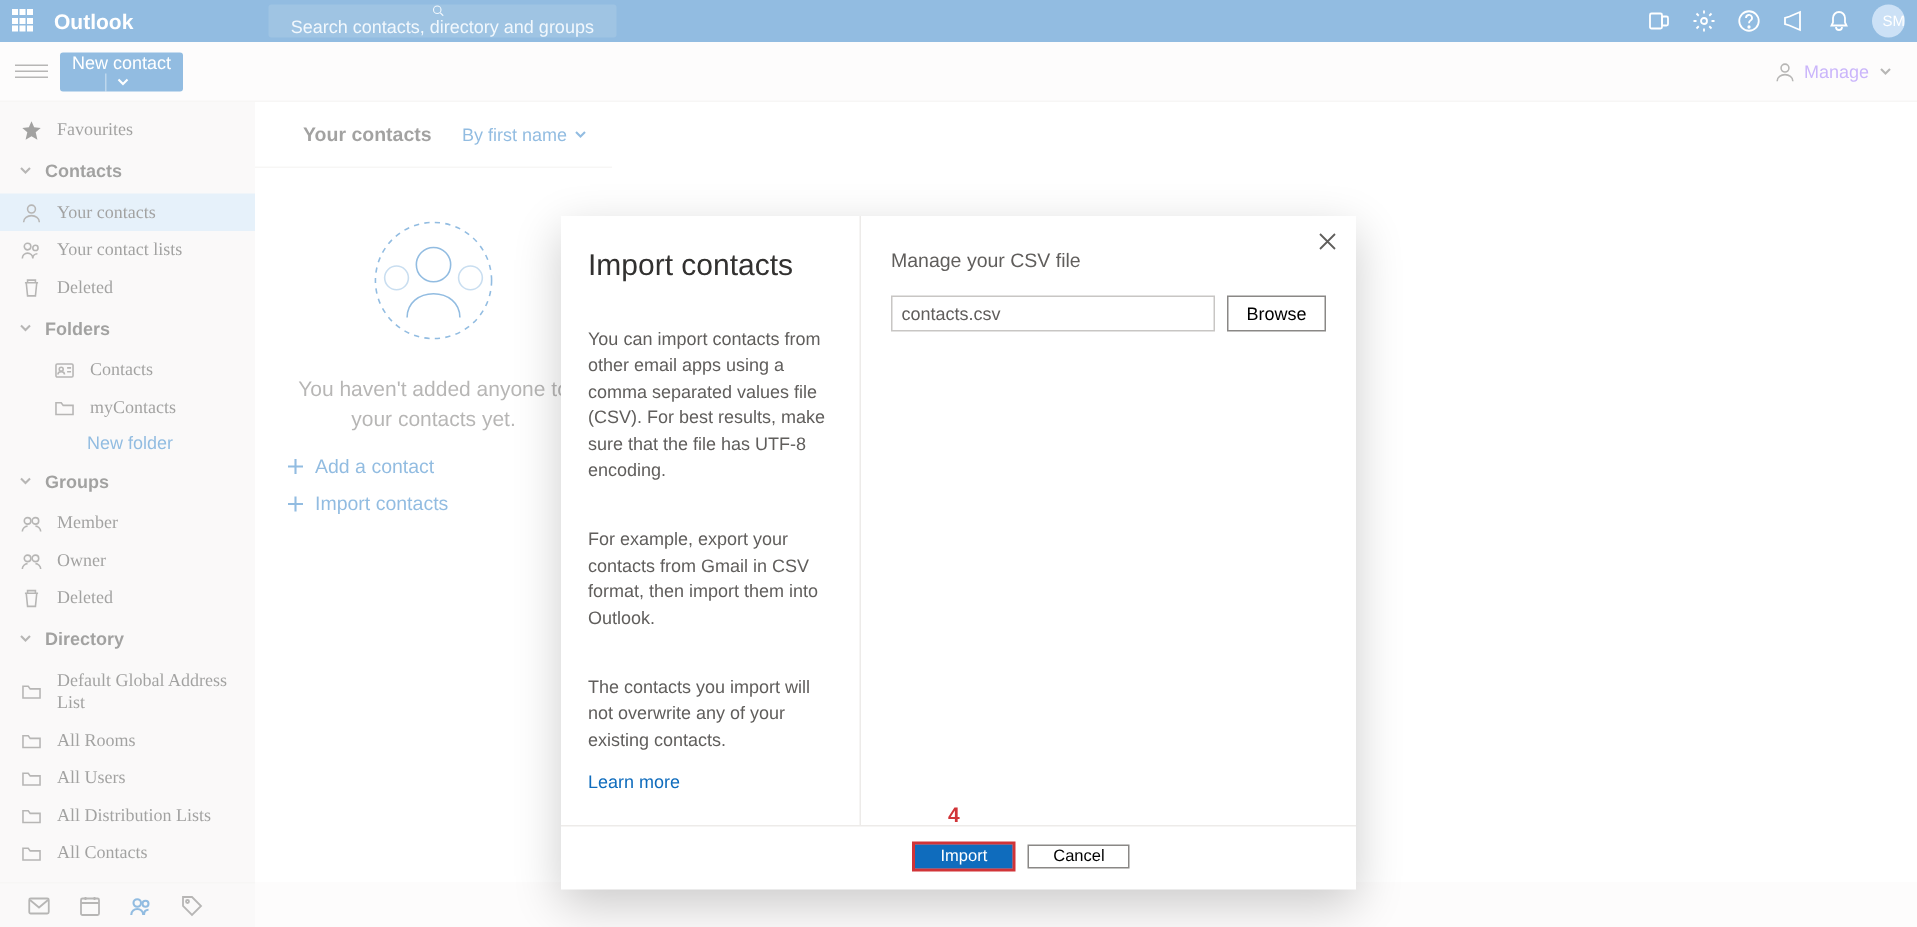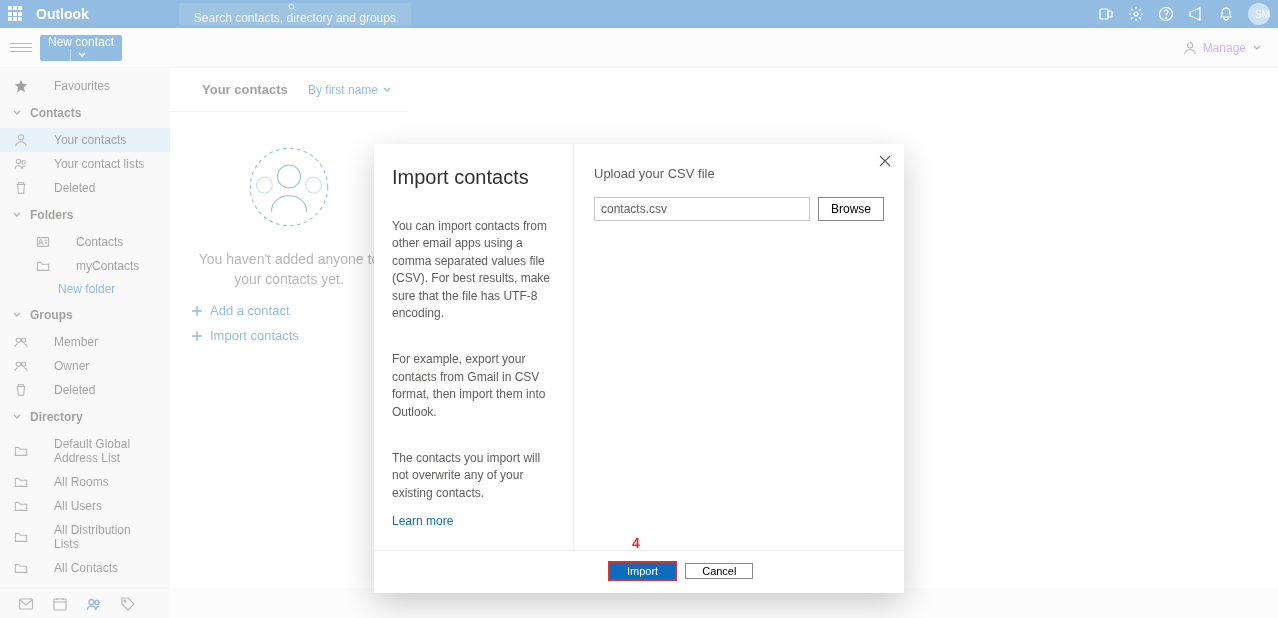--- a/index.html
+++ b/index.html
@@ -23,21 +23,21 @@
 .newbtn { display:flex; align-items:center; background:#0f6cbd; color:#fff; border-radius:2px; height:26px; font-size:12px;flex-direction:column; }
 .newbtn .lbl{ padding:0 8px;}
 .newbtn .chev{ border-left:1px solid rgba(255,255,255,0.4); padding:0 6px; height:100%; display:flex; align-items:center;}
 .managebtn { margin-left:auto; color:#8b5cf6; display:flex; align-items:center; gap:6px; font-size:12px; cursor:pointer; padding-right:6px;}
 .managebtn svg.man { width:14px; height:14px; }
 
 
 .main { display:flex; height: calc(618px - 28px - 40px - 30px); }
 .sidebar { width:170px; background:#f3f2f1; overflow-y:auto; padding-top:6px; padding-bottom:6px; font-size:12px; color:#323130; position:relative;}
 .sidebar::-webkit-scrollbar{width:6px;}
-.navitem { display:flex; align-items:center; gap:26px; padding:5px 14px 5px 14px; cursor:pointer; color:#323130;}
+.navitem { display:flex; align-items:center; gap:10px; padding:5px 14px 5px 14px; cursor:pointer; color:#323130;font-family:Liberation Serif, serif;}
 .navitem.sub { padding-left:36px; }
 .navitem.active { background:#c7e0f4; }
 .navitem .ico { width:14px; height:14px; display:flex; align-items:center; justify-content:center; color:#605e5c;}
 .sectionhead { display:flex; align-items:center; gap:8px; padding:8px 12px; font-weight:600; cursor:pointer;}
 .newfolderlink{ color:#0f6cbd; padding-left:58px; font-size:12px; cursor:pointer; margin-top:4px; margin-bottom:4px;}
 
 
 .content { flex:1; display:flex; background:#fff; }
 .column2 { width:238px; border-right: none; }
 .colheader { height:44px; display:flex; align-items:center; padding:0 16px 0 32px; border-bottom:1px solid #edebe9; font-size:13px;}
@@ -382,21 +382,21 @@
       <p>For example, export your contacts from Gmail in CSV format, then import them into Outlook.</p>
       <p>The contacts you import will not overwrite any of your existing contacts.</p>
       <div class="learnmore">Learn more</div>
     </div>
     <div class="rightpane">
       <div class="close">
         <svg viewBox="0 0 14 14" stroke="#605e5c" stroke-width="1.2">
             <path d="M2 2l10 10M12 2L2 12"></path>
           </svg>
       </div>
-      <div class="upllabel">Upload your CSV file</div>
+      <div class="upllabel">Manage your CSV file</div>
       <div class="filerow">
         <input type="text" value="contacts.csv" style="">
         <button class="browsebtn">Browse</button>
       </div>
     </div>
   </div>
   <div class="footer">
     <span class="callout-num">4</span>
     <button class="btn primary highlight">Import</button>
     <button class="btn">Cancel</button>

